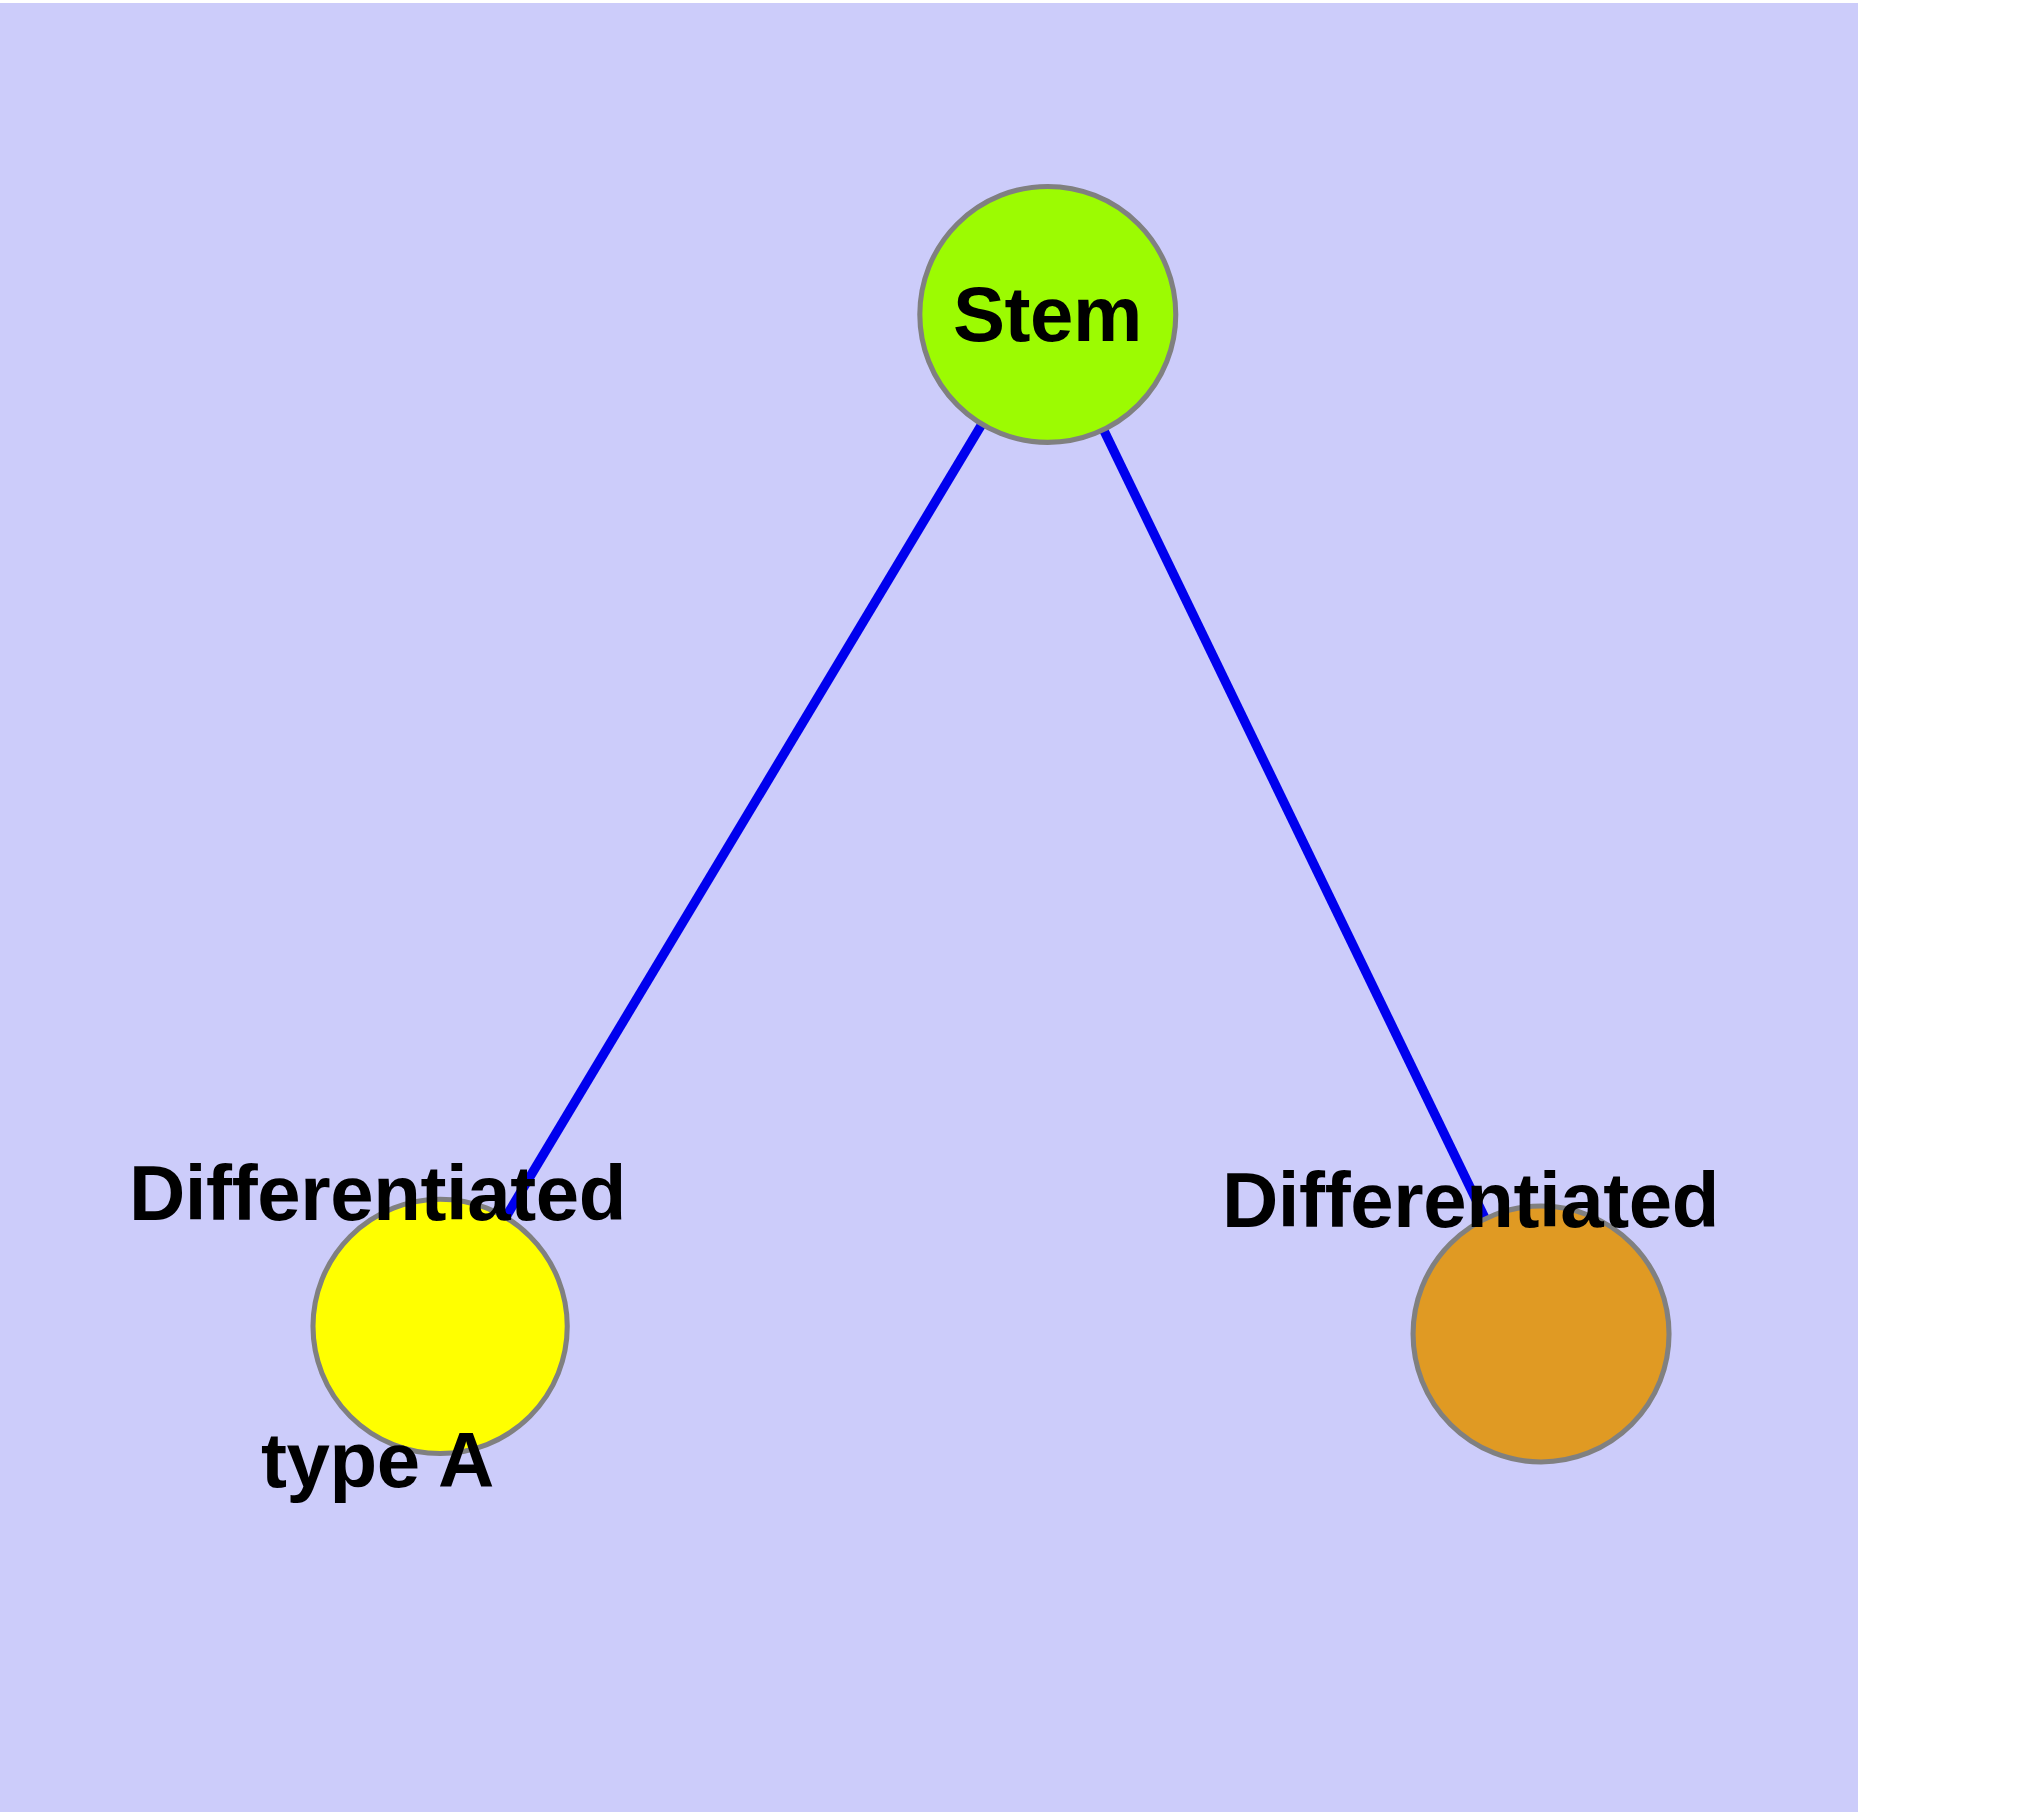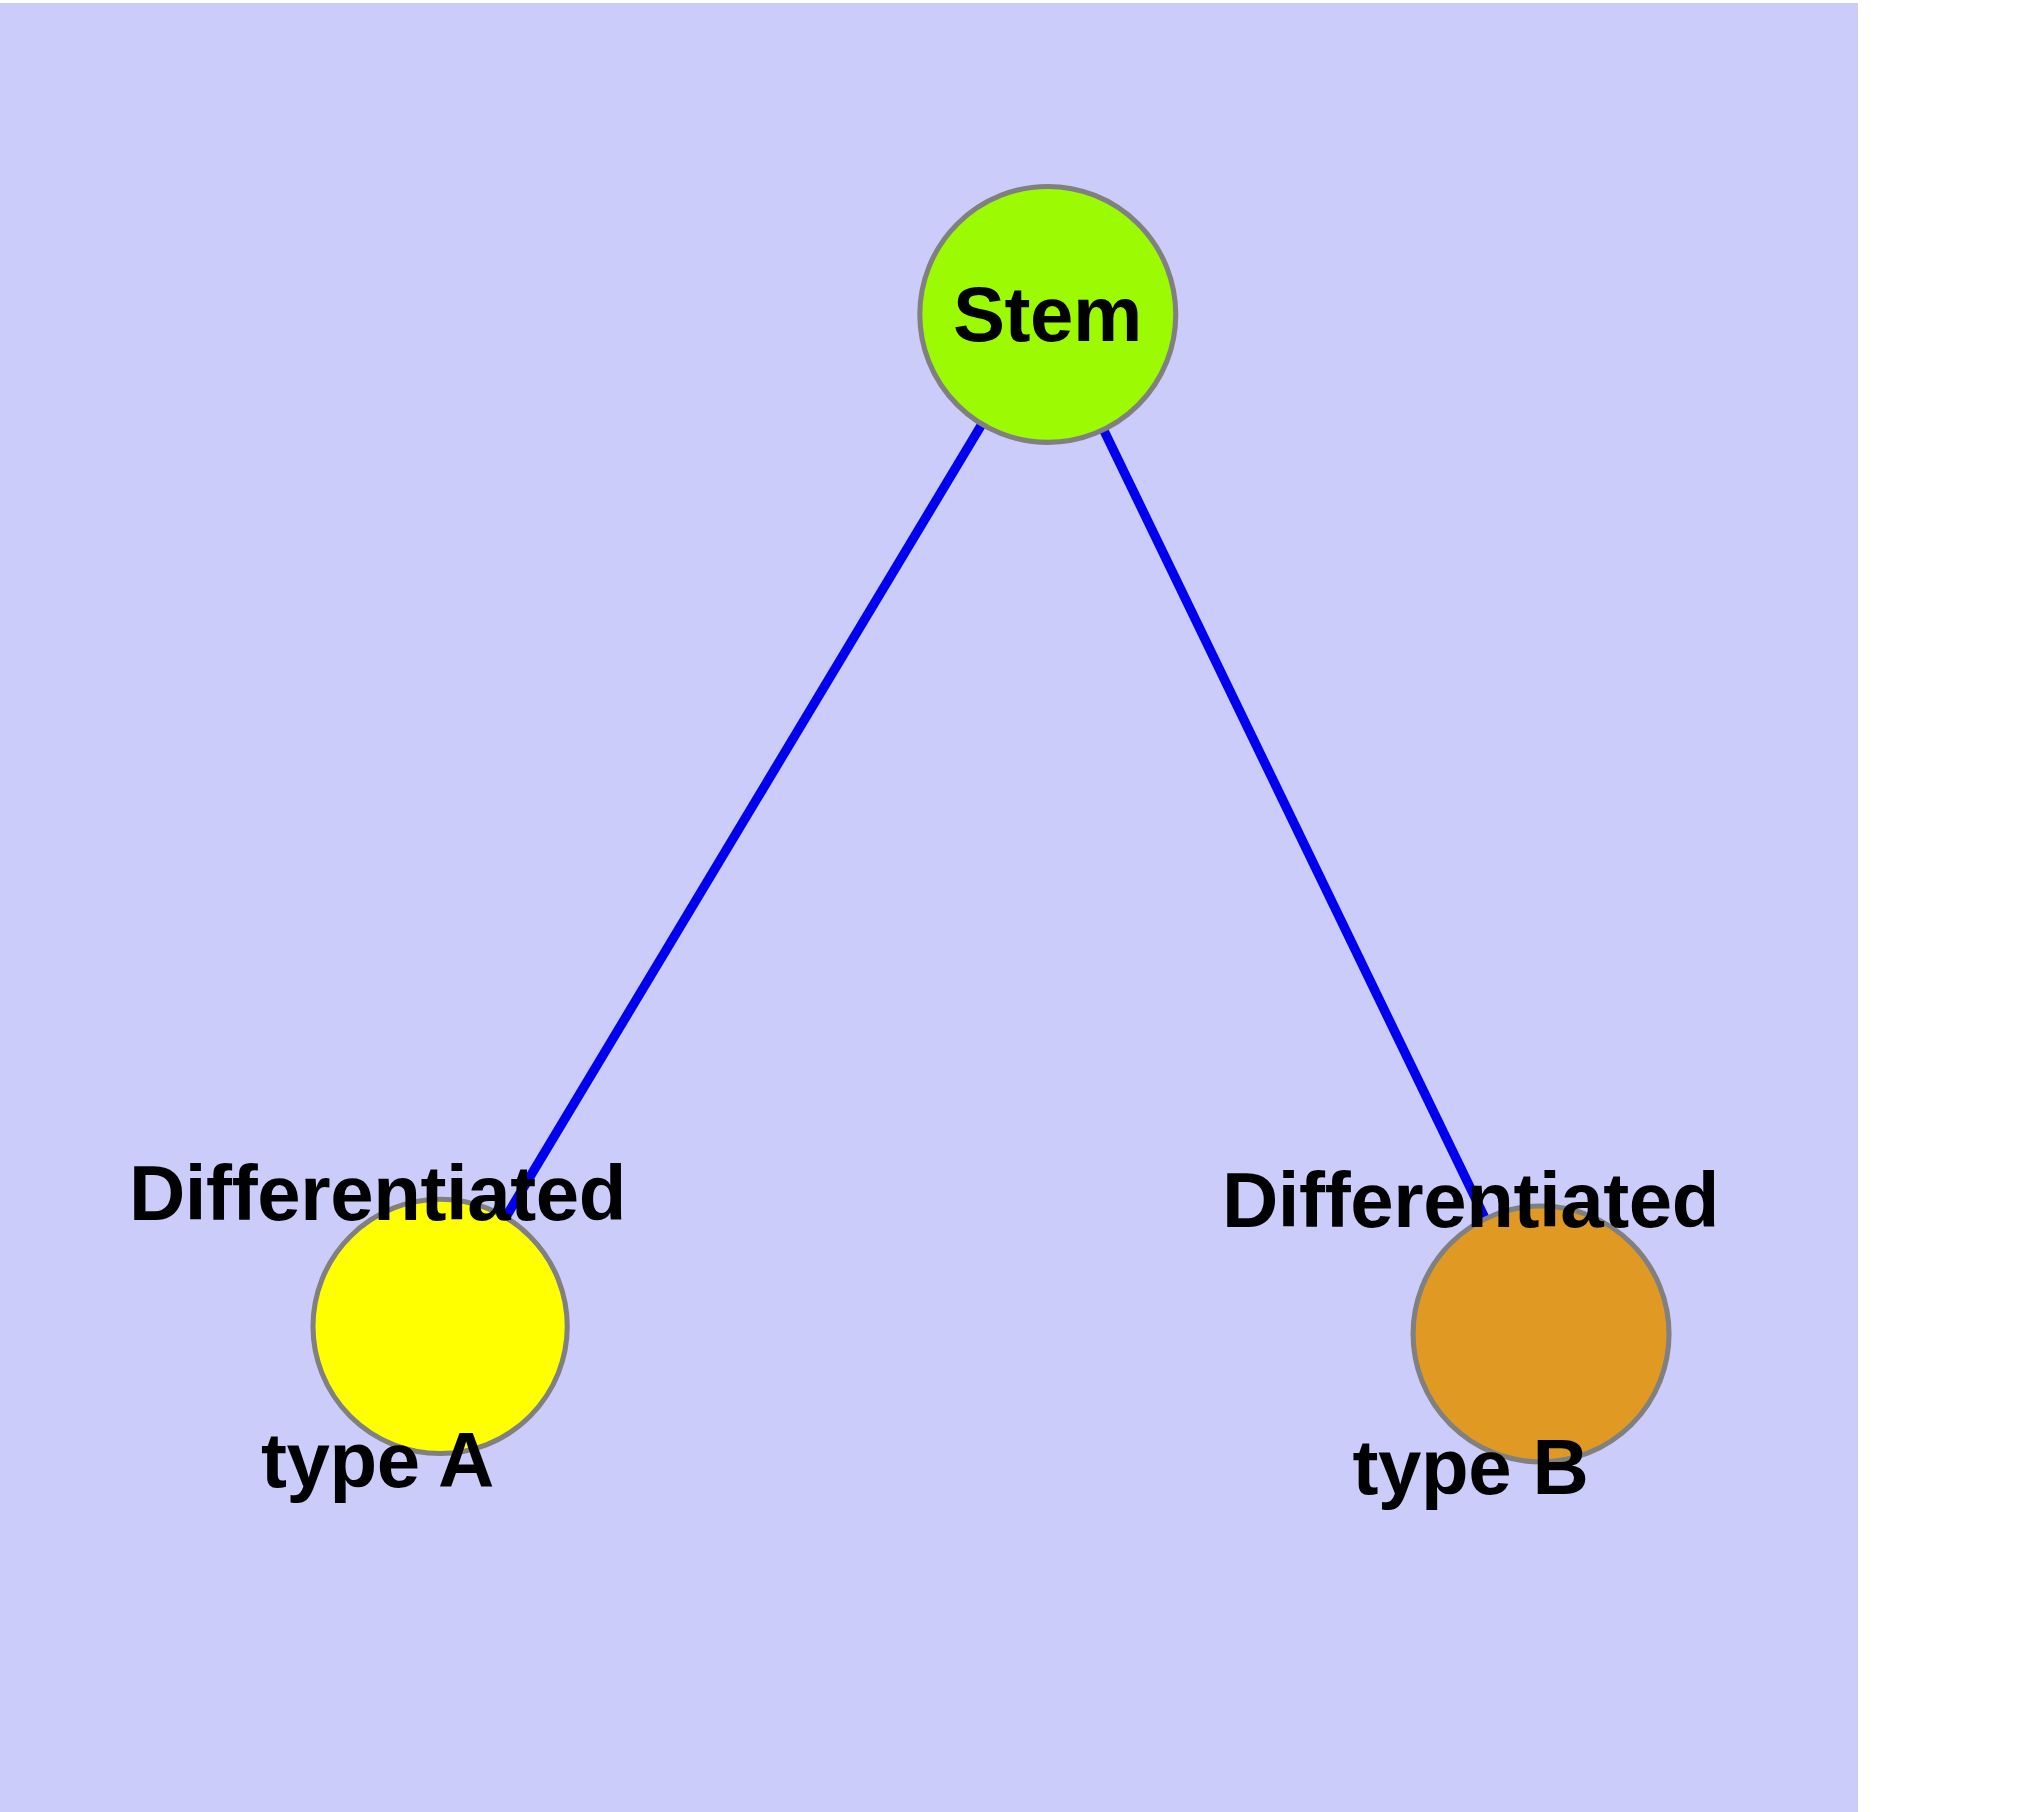--- a/index.html
+++ b/index.html
@@ -83,17 +83,16 @@
 
   <div class="node-label" id="label-stem" style="font-size: 78px; color: rgb(0, 0, 0); left: 539px; top: 270px;">Stem</div>
 
   <div class="node-label" id="label-typeA" style="font-size: 78px; color: rgb(0, 0, 0); left: -131px; top: 971px;">
     <div>Differentiated</div>
     <div>type A</div>
   </div>
 
   <div class="node-label" id="label-typeB" style="font-size: 78px; color: rgb(0, 0, 0); left: 962px; top: 978px;">
     <div>Differentiated</div>
-    <div>type B</div>
   </div>
 
 </div>
 
 
 </body></html>

